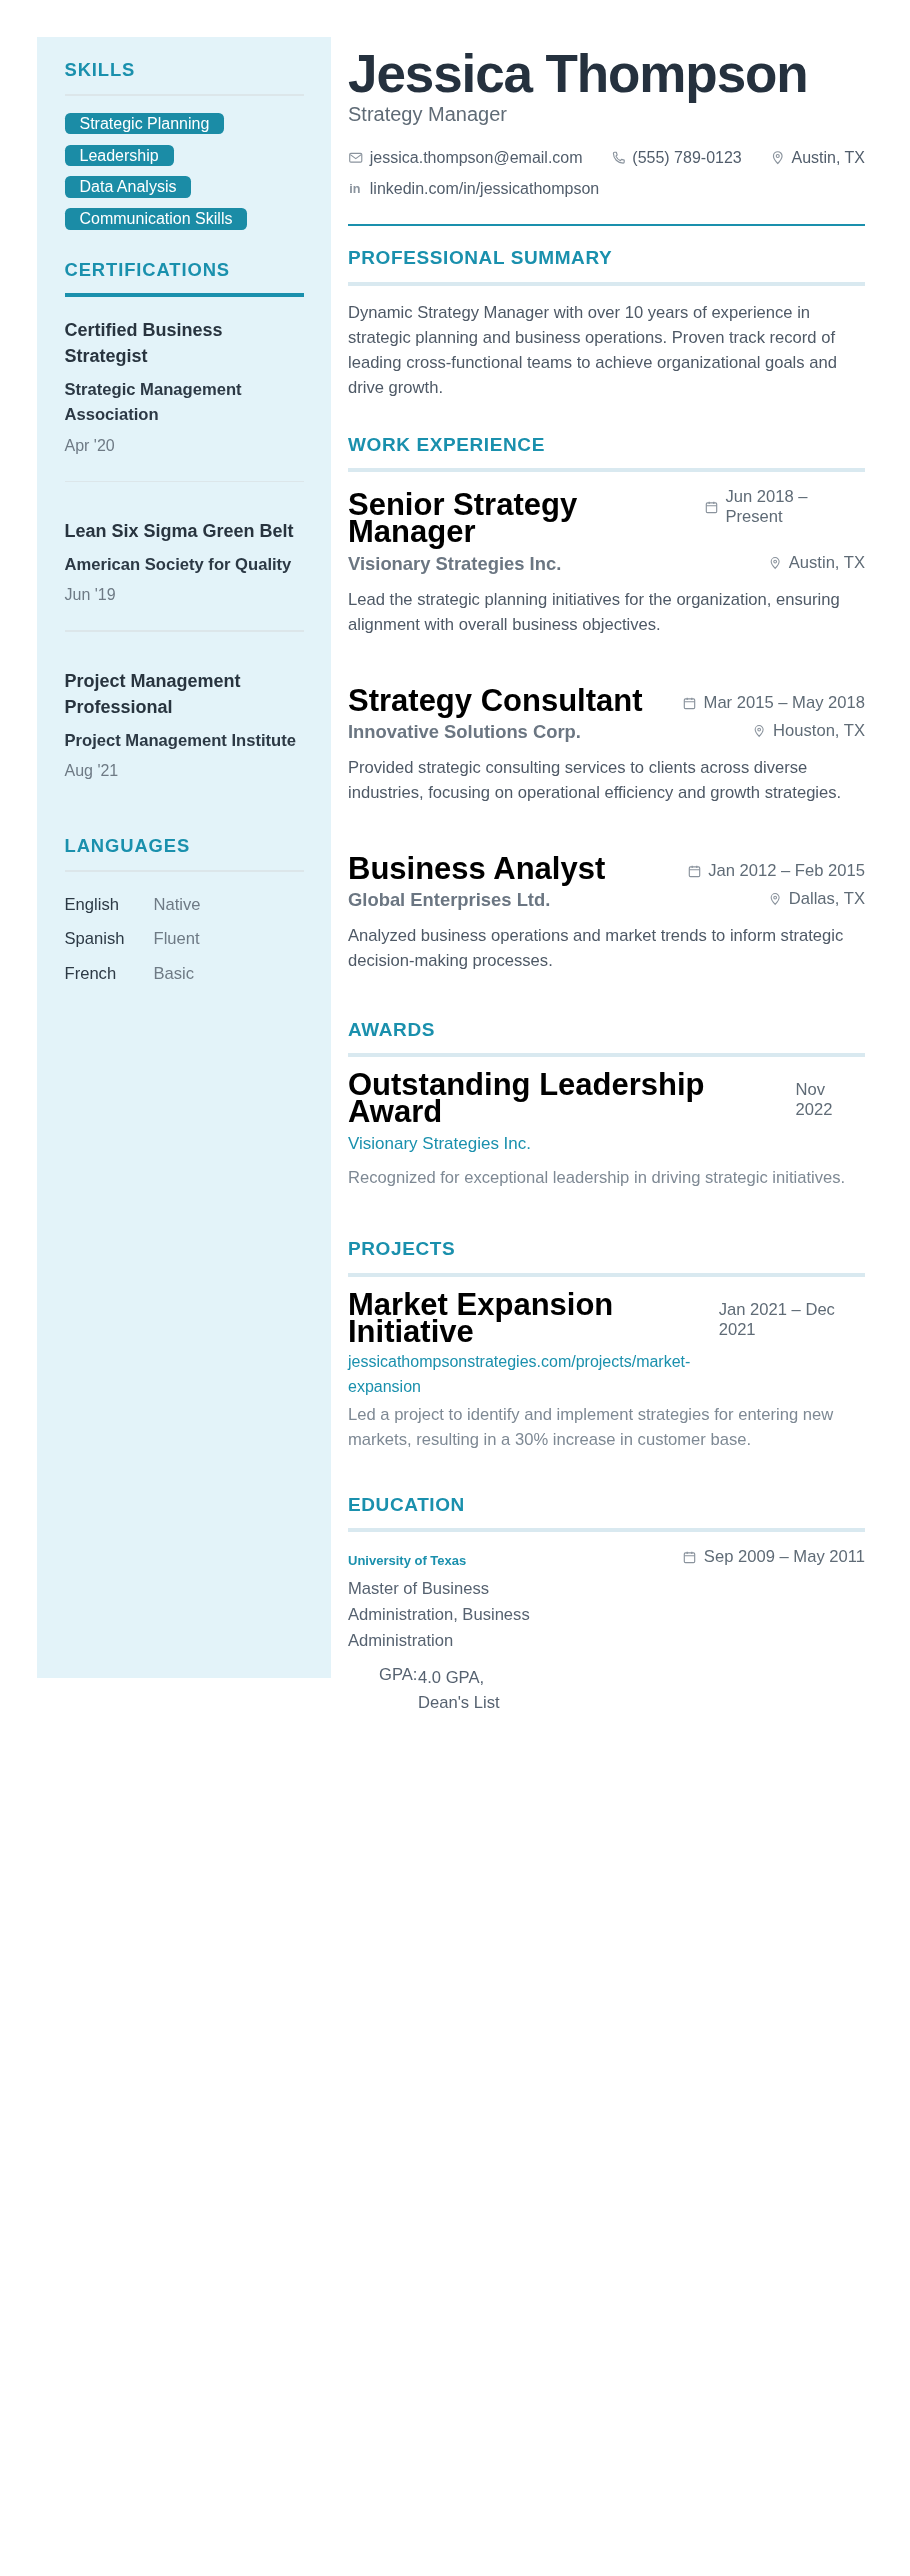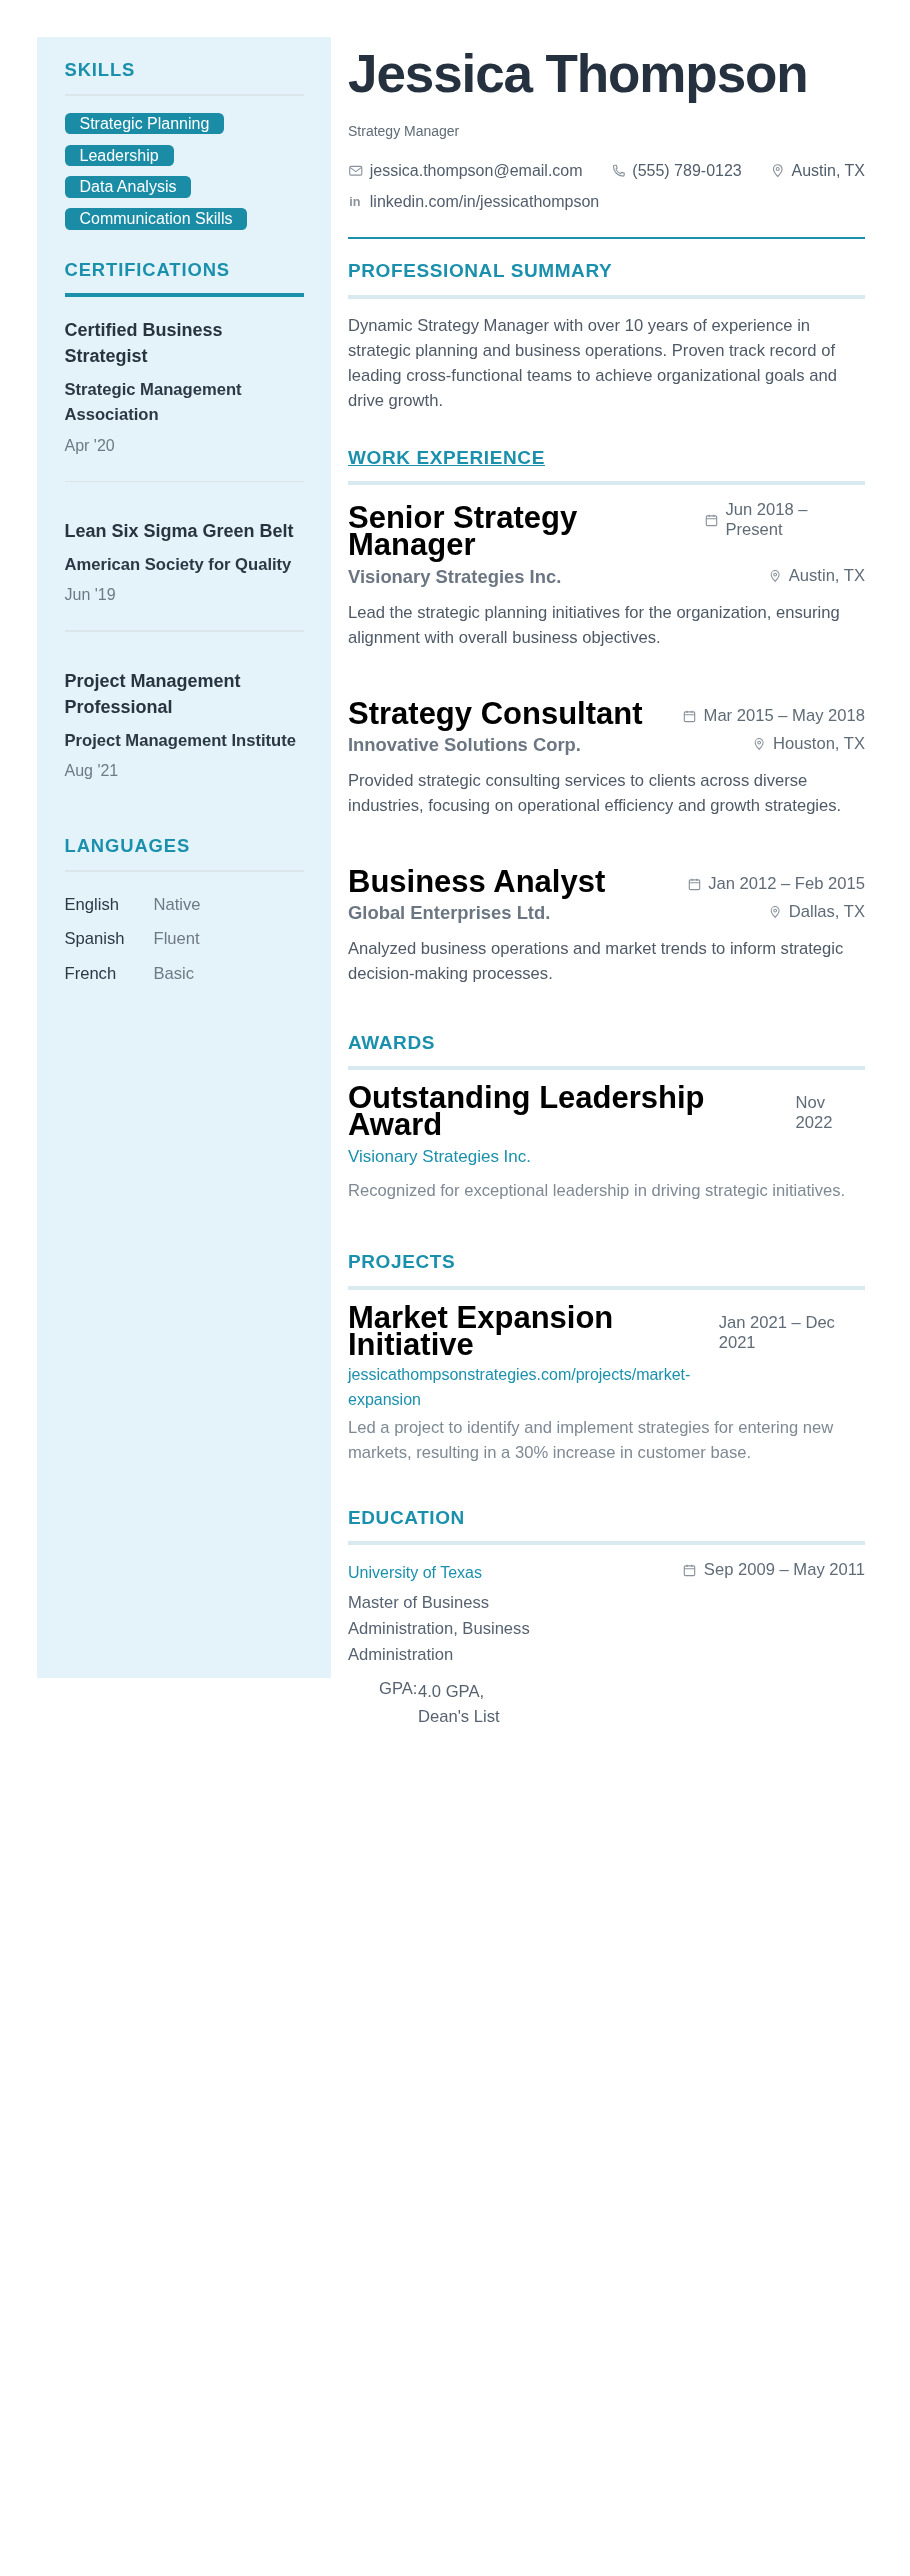--- a/index.html
+++ b/index.html
@@ -41,32 +41,32 @@
   .lang-row { display:flex; margin-bottom:14.3px; }
   .lang-name { width:89px; font-size:16.6px; color:#2c3945; }
   .lang-level { font-size:16.6px; color:#6e7a85; }
 
   
   .main { position:absolute; left:348px; top:37px; width:517px; }
   .name {
     font-size:53px; line-height:57px; font-weight:bold; color:#25313e;
     letter-spacing:-1.1px; margin-top:8px;
   }
-  .job-headline { font-size:14px; color:#5f6b76; margin-top:21px; }
+  .job-headline { font-size:20px; color:#5f6b76; margin-top:1px; }
   .contact-row { display:flex; align-items:center; gap:18.4px; margin-top:23px;justify-content:space-between; }
   .contact-row.second { margin-top:12.6px; }
   .contact-item { display:flex; align-items:center; gap:6.3px; font-size:16px; color:#515d6b; }
   .icon { display:inline-flex; align-items:center; justify-content:center; width:15.5px; height:15.5px; flex:0 0 auto; }
   .rule-teal-main { height:2.3px; background:#1a90ad; border:none; margin-top:26px; }
 
   .sec-heading {
     font-size:19px; font-weight:bold; color:#1a90ad; letter-spacing:0.6px; line-height:23px;
   }
   .mt-summary  { margin-top:20.6px; }
-  .mt-work     { margin-top:33px;text-decoration:underline; }
+  .mt-work     { margin-top:33px; }
   .mt-awards   { margin-top:45px; }
   .mt-projects { margin-top:47px; }
   .mt-edu      { margin-top:41px; }
   .rule-light { height:4px; background:#d9e9f0; border:none; margin-top:12.6px; }
 
   .summary-text { font-size:16.6px; line-height:25px; color:#4e5966; margin-top:13.8px; }
 
   .job { margin-top:50px; }
   .job.first { margin-top:15px; }
   .row-split { display:flex; justify-content:space-between; align-items:baseline; }
@@ -78,21 +78,21 @@
 
   .award-item { margin-top:13.8px; }
   .award-issuer { font-size:17px; color:#1a90ad; margin-top:8px; }
   .soft-desc { font-size:16.6px; line-height:25px; color:#7e8994; margin-top:11.5px; }
 
   .project-item { margin-top:13.8px; }
   .project-link { font-size:16px; line-height:25px; color:#1a90ad; max-width:356px; margin-top:3.4px; overflow-wrap:break-word; }
   .project-desc { font-size:16.6px; line-height:25px; color:#7e8994; margin-top:2.3px; }
 
   .edu-item { margin-top:15px; }
-  .school { font-size:16px; font-weight:normal; color:#1a90ad; }
+  .school { font-size:13px; font-weight:bold; color:#1a90ad; }
   .degree { font-size:16.6px; line-height:26px; color:#566270; max-width:218px; margin-top:8px; }
   .gpa-row { display:flex; margin-top:11.5px; padding-left:8px; }
   .gpa-label { font-size:16.6px; color:#566270; width:39px;margin-left:23px; }
   .gpa-value, .gpa-honors { font-size:16.6px; line-height:25px; color:#566270; }
 </style>
 </head>
 <body>
 
 <div class="page">
 

